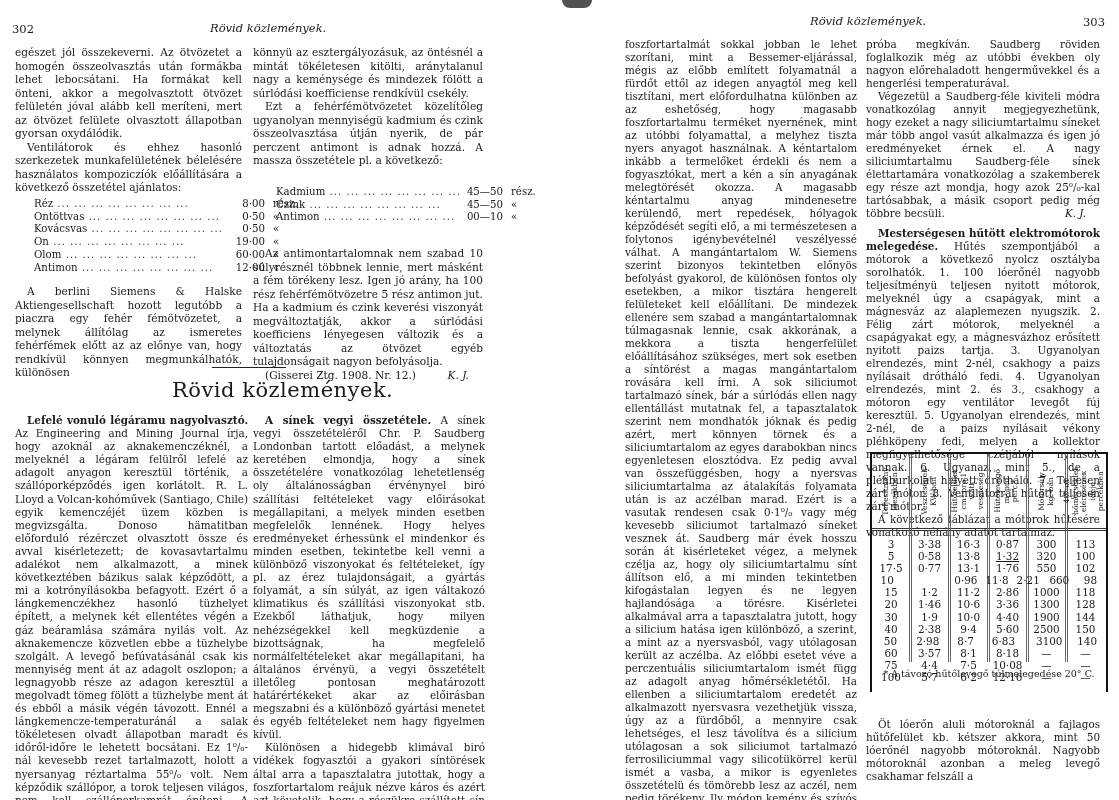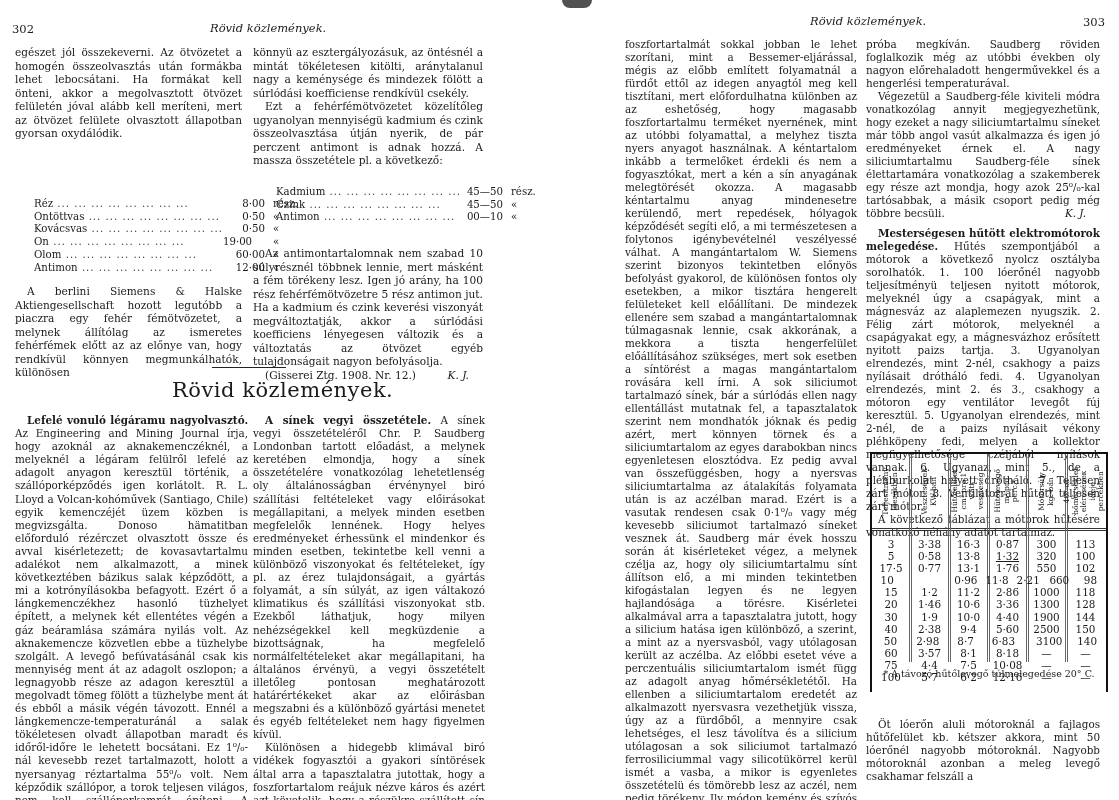--- a/index.html
+++ b/index.html
@@ -33,20 +33,21 @@
 </head>
 <body>
 
 <div class="gutter-smudge"></div>
 
 <div class="abs pnum" style="left:12px;top:22px;">302</div>
 <div class="abs runhead" style="left:210px;top:21px;">Rövid közlemények.</div>
 
 <div class="col" style="left:15px;top:46px;width:227px;">
   <p>egészet jól összekeverni. Az ötvözetet a homogén összeolvasztás után formákba lehet lebocsátani. Ha formákat kell önteni, akkor a megolvasztott ötvözet felületén jóval alább kell meríteni, mert az ötvözet felülete olvasztott állapotban gyorsan oxydálódik.</p>
+  <p class="ind">Ventilátorok és ehhez hasonló szerkezetek munkafelületének bélelésére használatos kompoziczíók előállítására a következő összetétel ajánlatos:</p>
 </div>
 
 <table class="comp abs" style="left:34px;top:198px;">
   <tbody id="comp1">
       <tr>
         <td style="width: 135px; overflow: hidden;"><span>Réz</span><span class="dots"> ... ... ... ... ... ... ... ...</span></td>
         <td style="text-align: right; width: 42px;">8·00</td>
         <td style="padding-left: 8px;">rész.</td>
       </tr>
       <tr>
@@ -54,21 +55,21 @@
         <td style="text-align: right; width: 42px;">0·50</td>
         <td style="padding-left: 8px;">«</td>
       </tr>
       <tr>
         <td style="width: 135px; overflow: hidden;"><span>Kovácsvas</span><span class="dots"> ... ... ... ... ... ... ... ...</span></td>
         <td style="text-align: right; width: 42px;">0·50</td>
         <td style="padding-left: 8px;">«</td>
       </tr>
       <tr>
         <td style="width: 135px; overflow: hidden;"><span>Ón</span><span class="dots"> ... ... ... ... ... ... ... ...</span></td>
-        <td style="text-align: left; width: 42px;">19·00</td>
+        <td style="text-align: right; width: 42px;">19·00</td>
         <td style="padding-left: 8px;">«</td>
       </tr>
       <tr>
         <td style="width: 135px; overflow: hidden;"><span>Ólom</span><span class="dots"> ... ... ... ... ... ... ... ...</span></td>
         <td style="text-align: right; width: 42px;">60·00</td>
         <td style="padding-left: 8px;">«</td>
       </tr>
       <tr>
         <td style="width: 135px; overflow: hidden;"><span>Antimon</span><span class="dots"> ... ... ... ... ... ... ... ...</span></td>
         <td style="text-align: right; width: 42px;">12·00</td>

